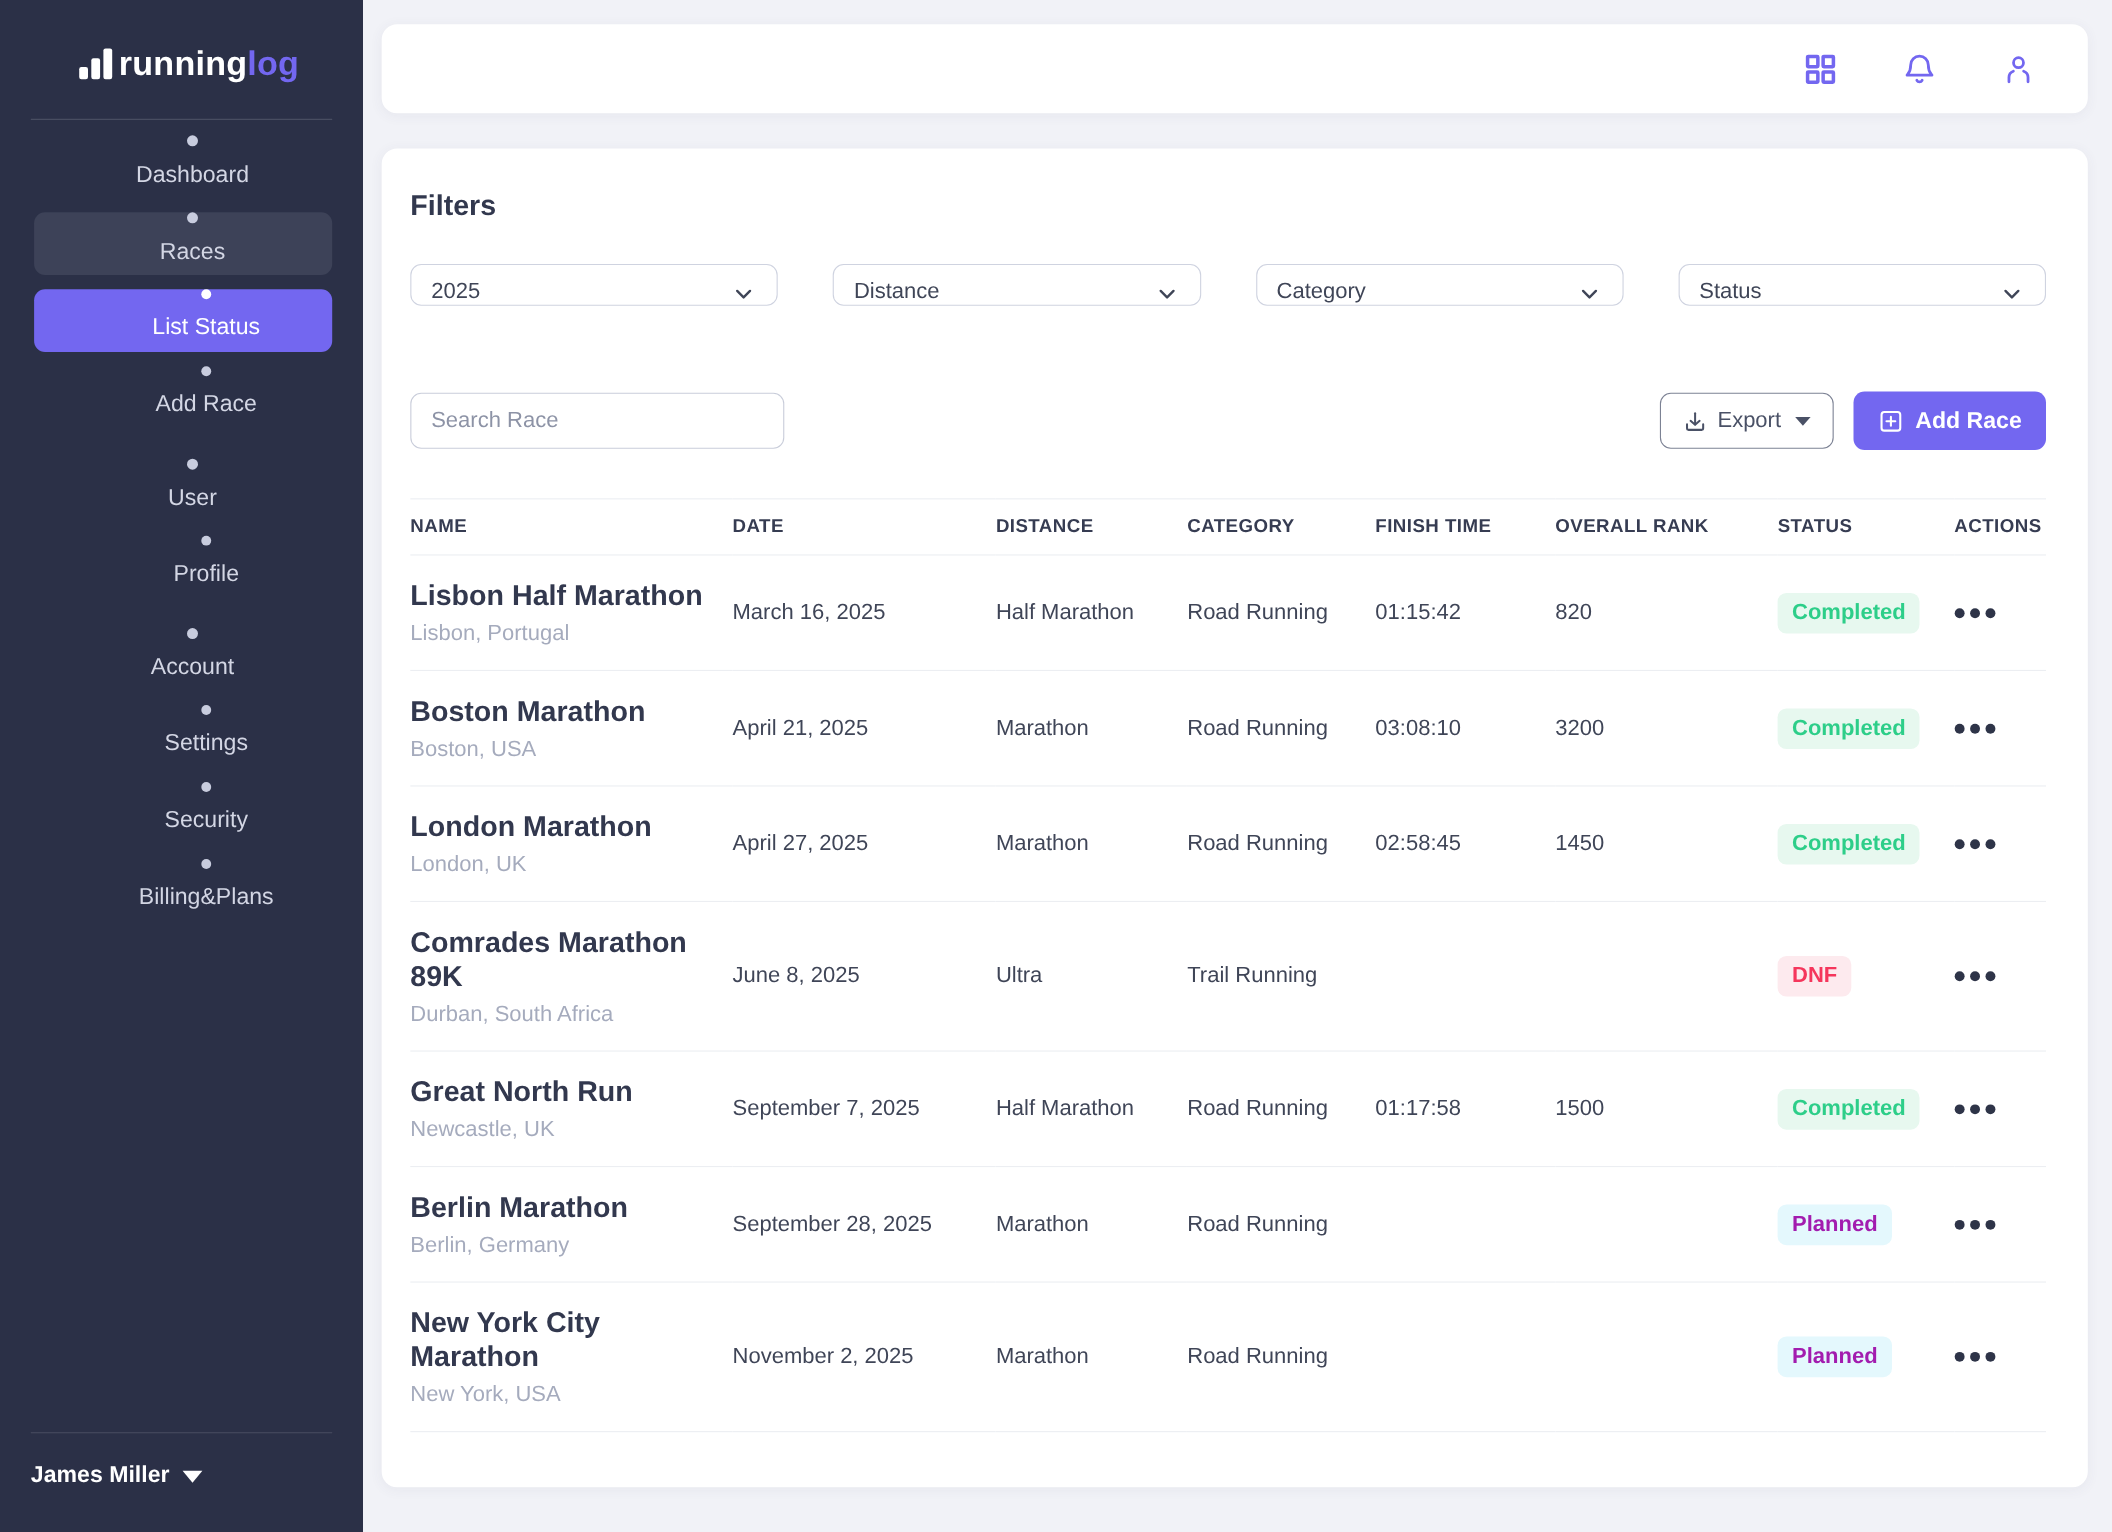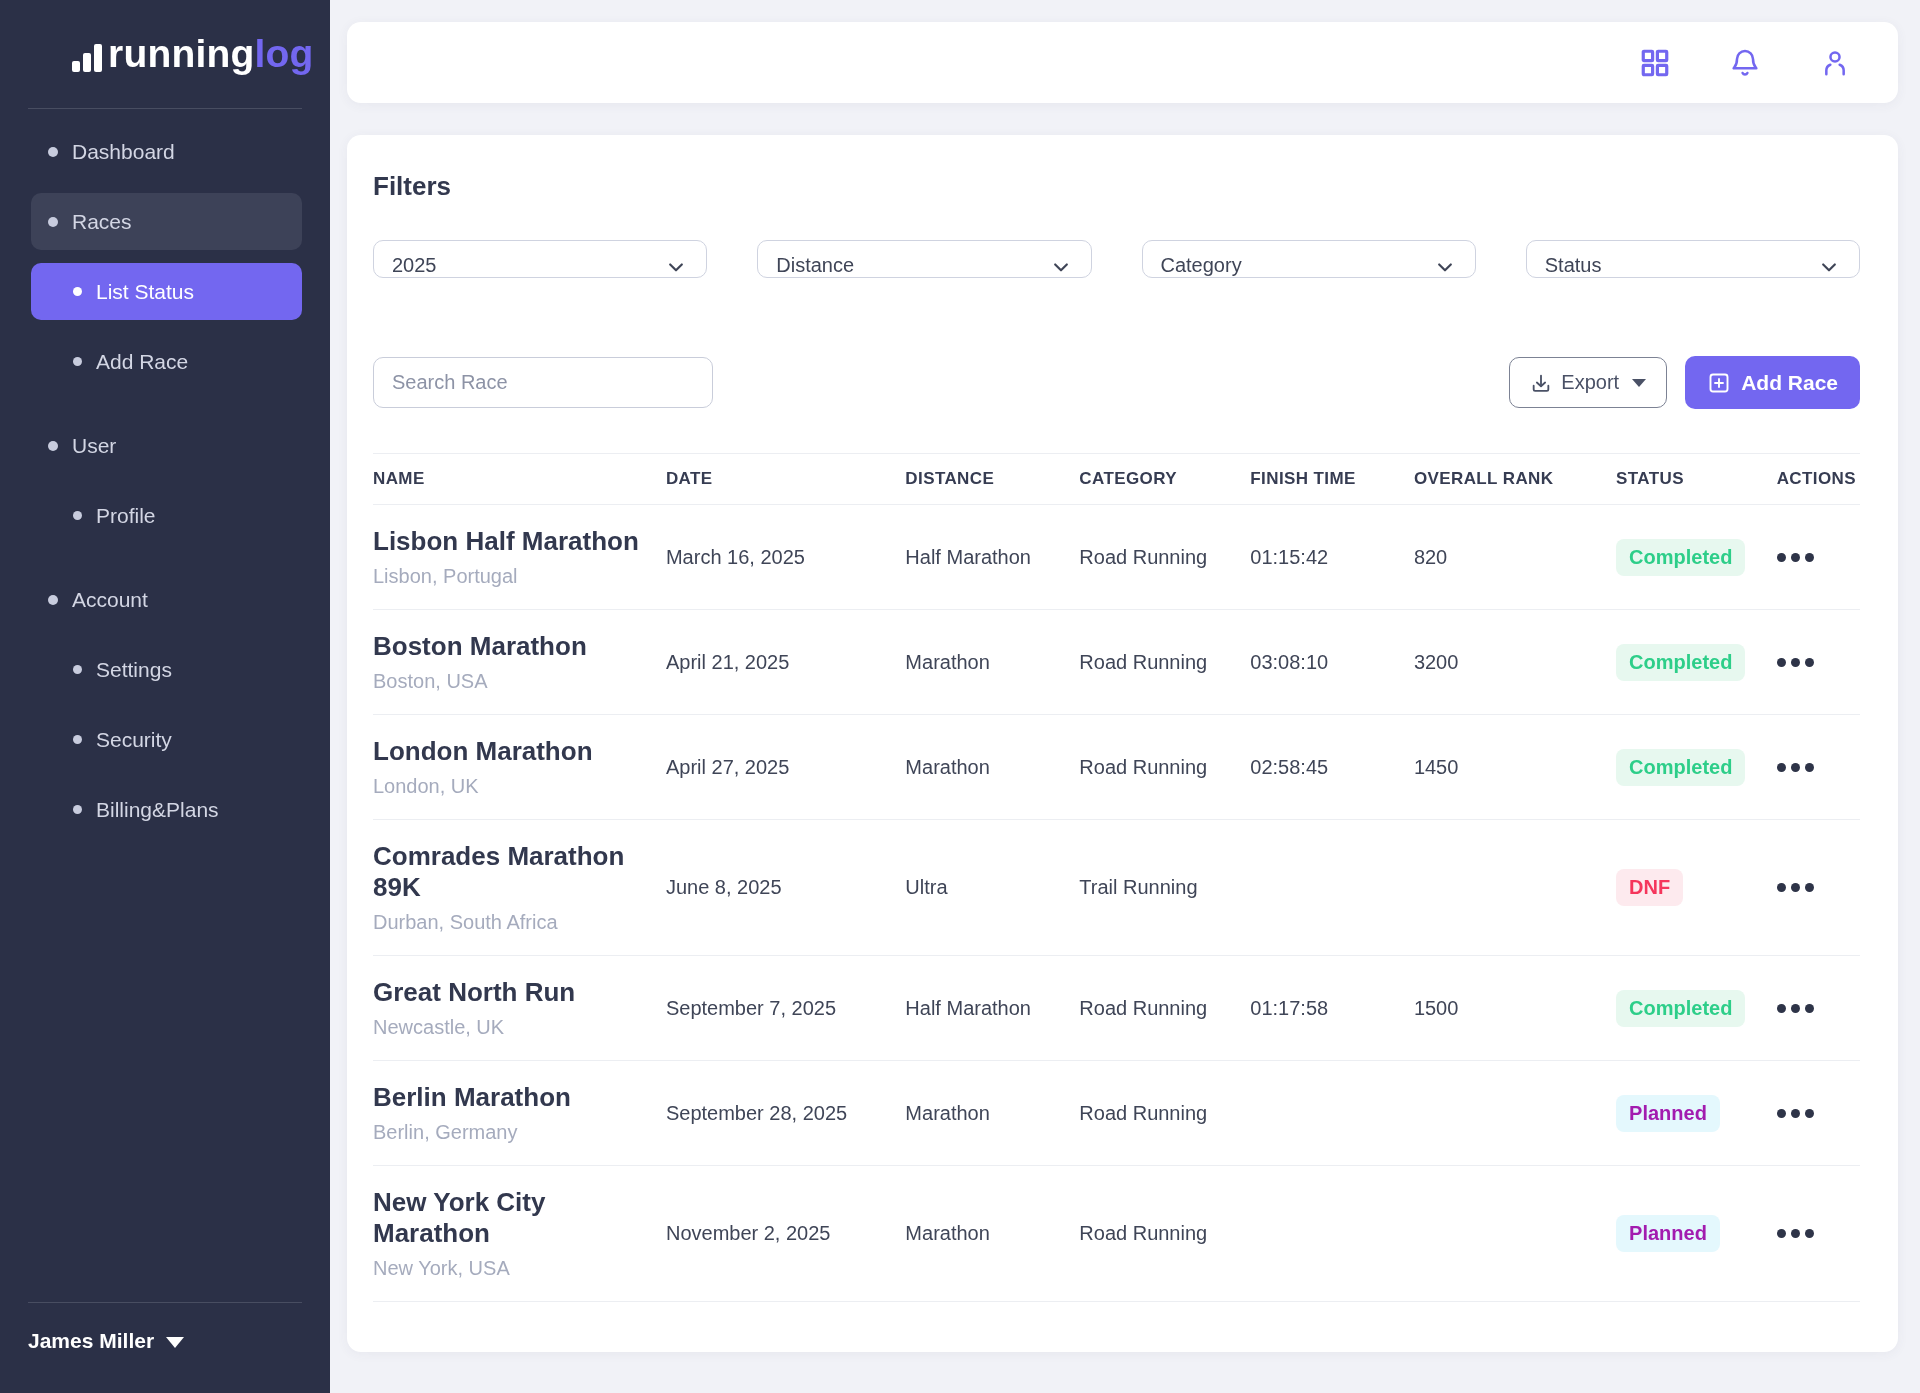--- a/index.html
+++ b/index.html
@@ -15,28 +15,28 @@
   .sidebar {
     position:absolute; left:0; top:0; bottom:0; width:330px;
     background:#2b3047; color:#d3d6e4;
   }
   .logo-row { display:flex; align-items:flex-end; gap:6px; padding:34px 0 0 72px; height:76px; }
   .logo-bars { display:flex; align-items:flex-end; gap:3px; padding-bottom:4px; }
   .logo-bars span { display:block; width:8px; background:#ffffff; border-radius:2px; }
   .logo-bars span:nth-child(1){ height:11px; }
   .logo-bars span:nth-child(2){ height:19px; }
   .logo-bars span:nth-child(3){ height:28px; }
-  .logo-text { font-size:39px; font-weight:700; color:#ffffff; letter-spacing:0.2px;text-align:center; }
+  .logo-text { font-size:31px; font-weight:700; color:#ffffff; letter-spacing:0.2px;text-align:center; }
   .logo-text .accent { color:#7367f0; }
   .side-divider { border-bottom:1px solid rgba(255,255,255,0.14); margin:32px 28px 0 28px; }
   .nav { margin-top:14px; }
   .nav-item {
     height:57px; display:flex; align-items:center; gap:14px;
     margin:0 28px 13px 31px; padding-left:17px; border-radius:10px;
-    font-size:21px; cursor:pointer; color:#d3d6e4;
+    font-size:21px; cursor:pointer; color:#d3d6e4;flex-direction:column;
   }
   .nav-item.level2 { padding-left:42px; }
   .nav-item.gap { margin-top:27px; }
   .nav-item.highlight { background:#3d4258; }
   .nav-item.active { background:#7367f0; color:#ffffff; }
   .bullet { width:10px; height:10px; border-radius:50%; background:#c8ccde; flex:0 0 auto; }
   .level2 .bullet { width:9px; height:9px; }
   .nav-item.active .bullet { background:#ffffff; }
   .sidebar-footer { position:absolute; left:0; right:0; bottom:0; }
   .sidebar-footer .side-divider { margin:0 28px; }

